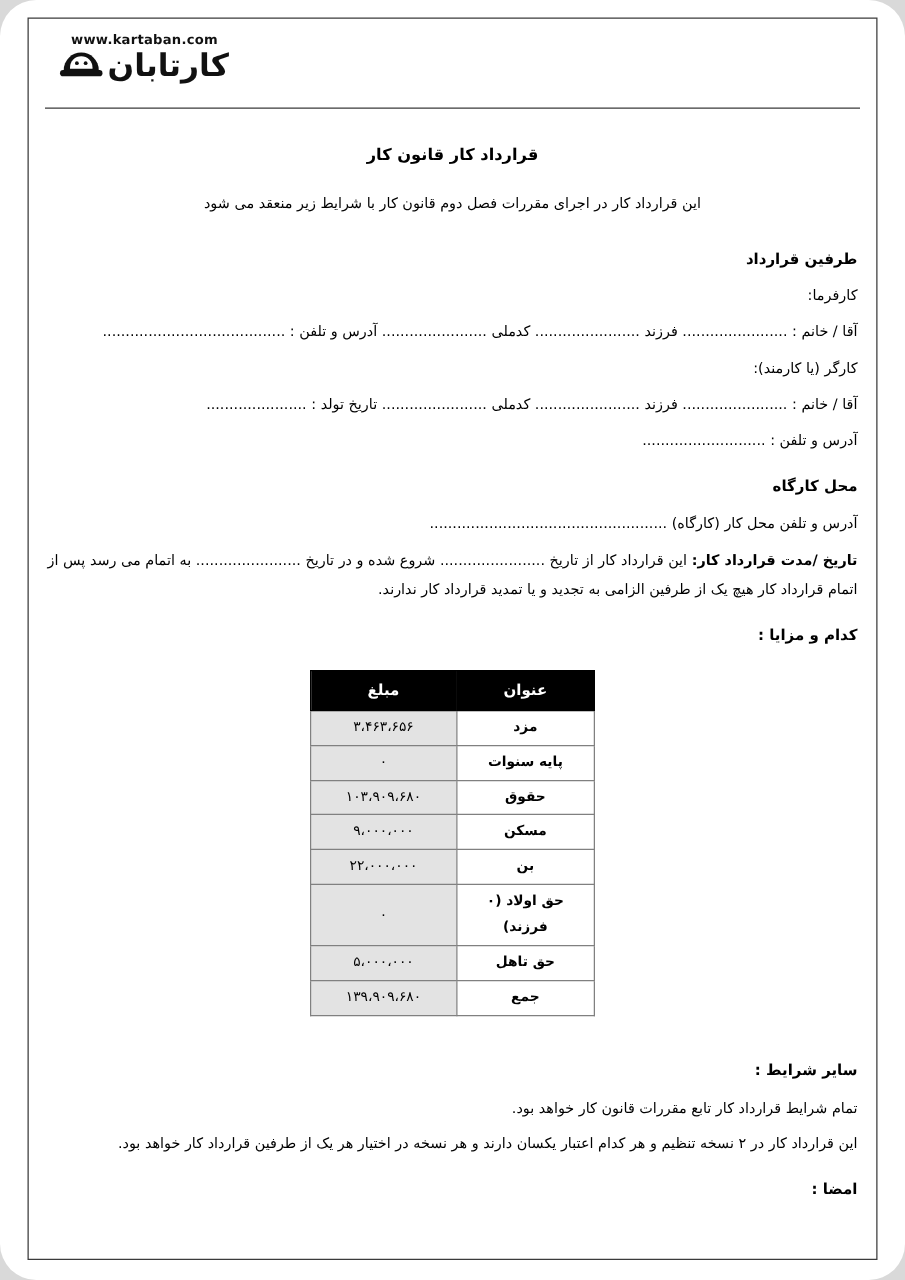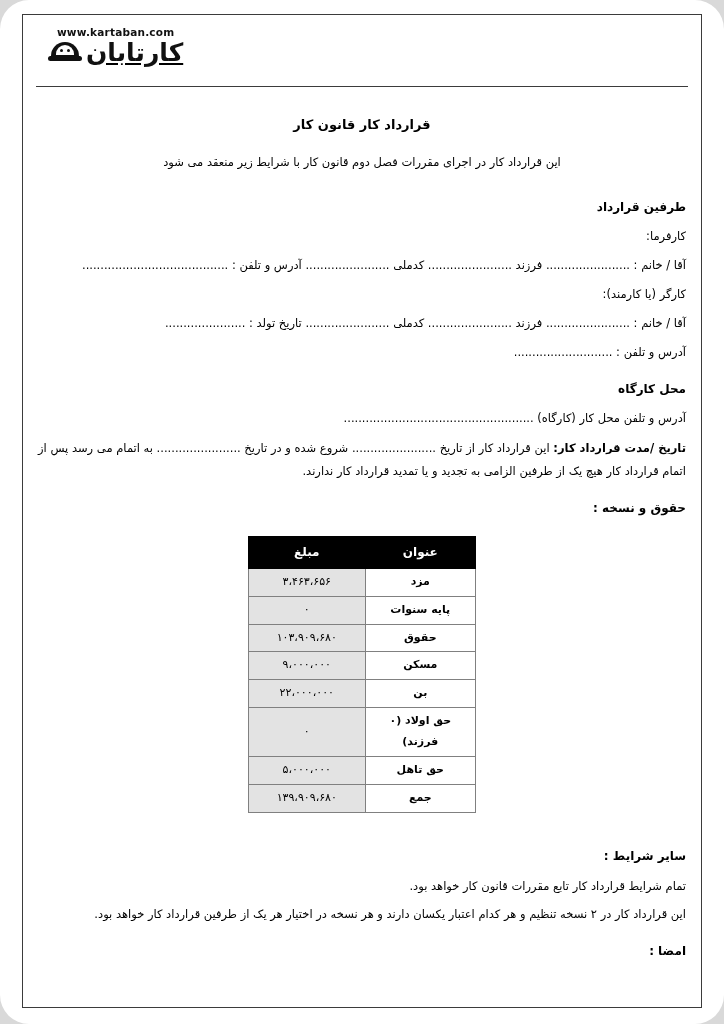--- a/index.html
+++ b/index.html
@@ -56,21 +56,20 @@
     font-weight: bold;
     color: #111;
     letter-spacing: .2px;
     margin-bottom: 1px;
   }
   .logo-main {
     display: flex;
     align-items: center;
     justify-content: flex-end;
     gap: 4px;
-    text-decoration: underline;
   }
   .logo-word {
     font-size: 25px;
     font-weight: bold;
     color: #111;
     direction: rtl;
     letter-spacing: -1px;
     line-height: 1;
   }
   .helmet {
@@ -221,21 +220,21 @@
 
       <div class="section-head">محل کارگاه</div>
       <div class="line">آدرس و تلفن محل کار (کارگاه) ....................................................</div>
 
 
       <div class="para">
         <span class="b">تاریخ /مدت قرارداد کار:</span>
         <span>این قرارداد کار از تاریخ ....................... شروع شده و در تاریخ ....................... به اتمام می رسد پس از اتمام قرارداد کار هیچ یک از طرفین الزامی به تجدید و یا تمدید قرارداد کار ندارند.</span>
       </div>
 
-      <div class="section-head">حقوق و نسخه :</div>
+      <div class="section-head">کدام و مزایا :</div>
 
       <table class="salary">
         <thead>
           <tr>
             <th>عنوان</th>
             <th>مبلغ</th>
           </tr>
         </thead>
         <tbody>
           <tr>

